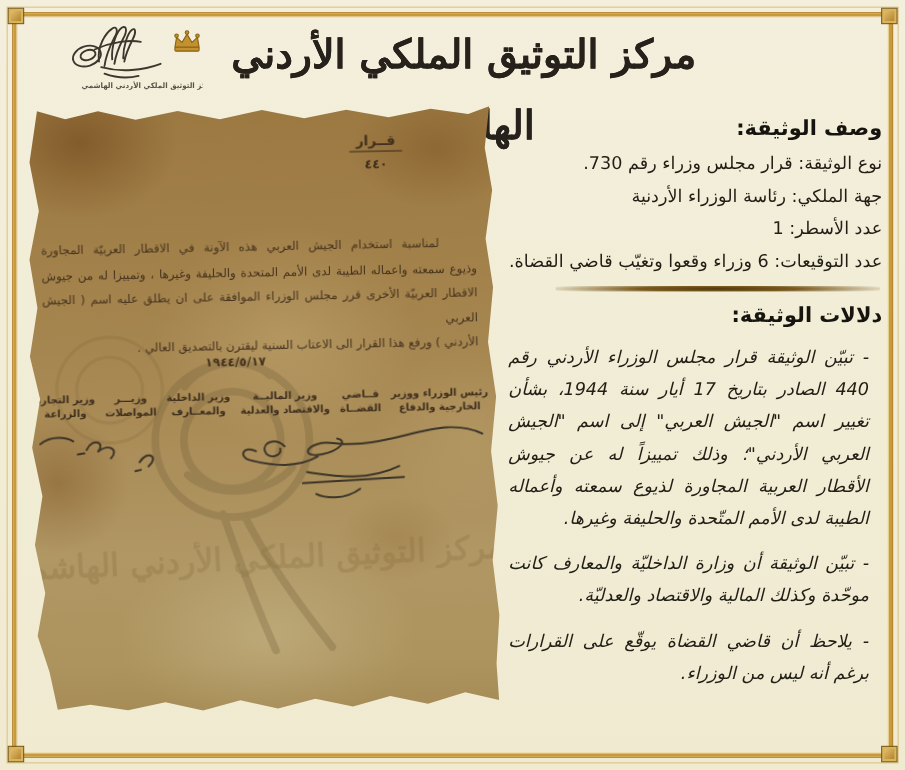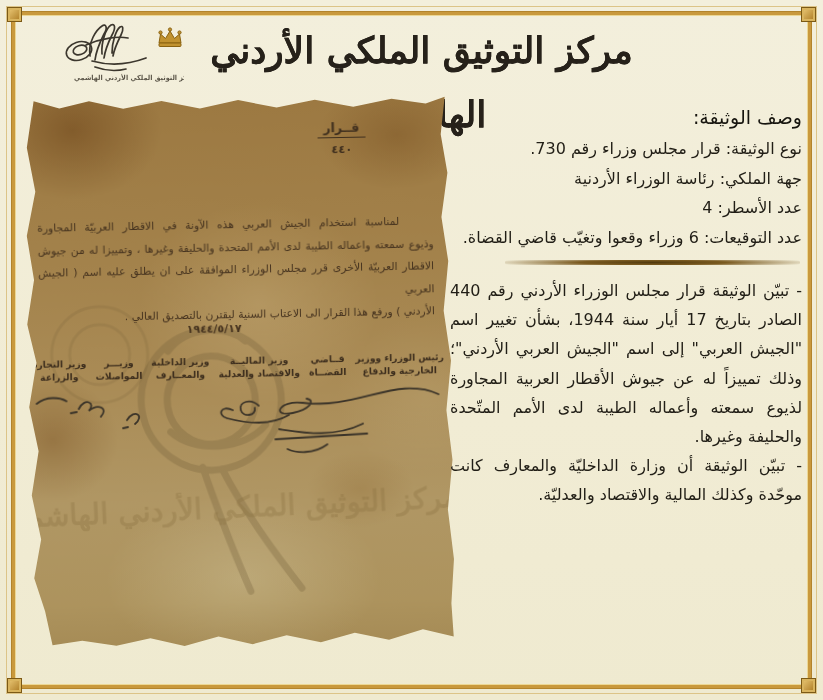--- a/index.html
+++ b/index.html
@@ -68,26 +68,26 @@
   .signatures-svg{position:absolute;top:282px;left:0;}
   .ghost-svg{position:absolute;top:210px;left:78px;opacity:.30;transform:rotate(-8deg);}
   .ghost2-svg{position:absolute;top:196px;left:14px;opacity:.16;}
   .paper-watermark{position:absolute;bottom:122px;left:-4px;right:-4px;text-align:center;
                    font-family:"DejaVu Serif","Liberation Serif",serif;font-weight:bold;
                    font-size:29px;color:#8a7140;opacity:.33;transform:rotate(-1.6deg);
                    white-space:nowrap;overflow:hidden;}
 
   
   .info{position:absolute;top:106px;right:21px;width:352px;color:#211e16;}
-  .info h2{font-size:19px;font-weight:normal;margin:0 0 6px;color:#16140e;}
+  .info h2{font-size:19px;font-weight:bold;margin:0 0 6px;color:#16140e;}
   .info .subject{font-size:17.5px;font-weight:bold;margin:0 0 8px;line-height:26px;}
   .info .field{font-size:16px;margin:0;line-height:29.5px;}
   .divider{height:5px;width:295px;margin:8px 2px 11px auto;border-radius:3px;
            background:radial-gradient(ellipse 55% 100% at 50% 50%,#523a0e 0%,#7a5a20 45%,rgba(122,90,32,0) 100%);}
-  .info .bullet{font-size:16px;margin:0;line-height:29.2px;text-align:justify;}
+  .info .bullet{font-size:16px;margin:12px;line-height:29.2px;text-align:justify;font-style:italic;}
 </style>
 </head>
 <body>
 
 <div class="canvas">
 
   <div class="frame-thin"></div>
   <div class="frame-main"></div>
   <div class="corner tl"></div>
   <div class="corner tr"></div>
@@ -196,22 +196,24 @@
       </svg>
 
       <div class="paper-watermark" dir="rtl">مركز التوثيق الملكي الأردني الهاشمي</div>
     </div>
   </div>
 
   <aside class="info" dir="rtl">
     <h2>وصف الوثيقة:</h2>
     <p class="field">نوع الوثيقة: قرار مجلس وزراء رقم 730.</p>
     <p class="field">جهة الملكي: رئاسة الوزراء الأردنية</p>
-    <p class="field">عدد الأسطر: 4</p>
+    <p class="field">عدد الأسطر: 1</p>
     <p class="field">عدد التوقيعات: 6 وزراء وقعوا وتغيّب قاضي القضاة.</p>
 
     <div class="divider"></div>
 
+    <h2>دلالات الوثيقة:</h2>
     <p class="bullet">- تبيّن الوثيقة قرار مجلس الوزراء الأردني رقم 440 الصادر بتاريخ 17 أيار سنة 1944، بشأن تغيير اسم "الجيش العربي" إلى اسم "الجيش العربي الأردني"؛ وذلك تمييزاً له عن جيوش الأقطار العربية المجاورة لذيوع سمعته وأعماله الطيبة لدى الأمم المتّحدة والحليفة وغيرها.</p>
     <p class="bullet">- تبيّن الوثيقة أن وزارة الداخليّة والمعارف كانت موحّدة وكذلك المالية والاقتصاد والعدليّة.</p>
+    <p class="bullet">- يلاحظ أن قاضي القضاة يوقّع على القرارات برغم أنه ليس من الوزراء.</p>
   </aside>
 
 </div>
 
 </body></html>

